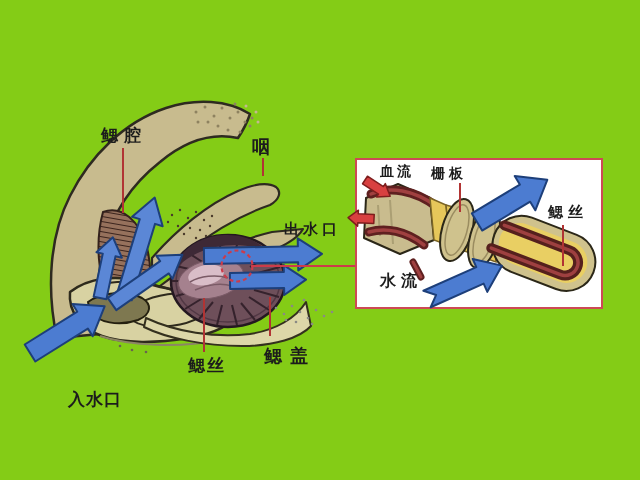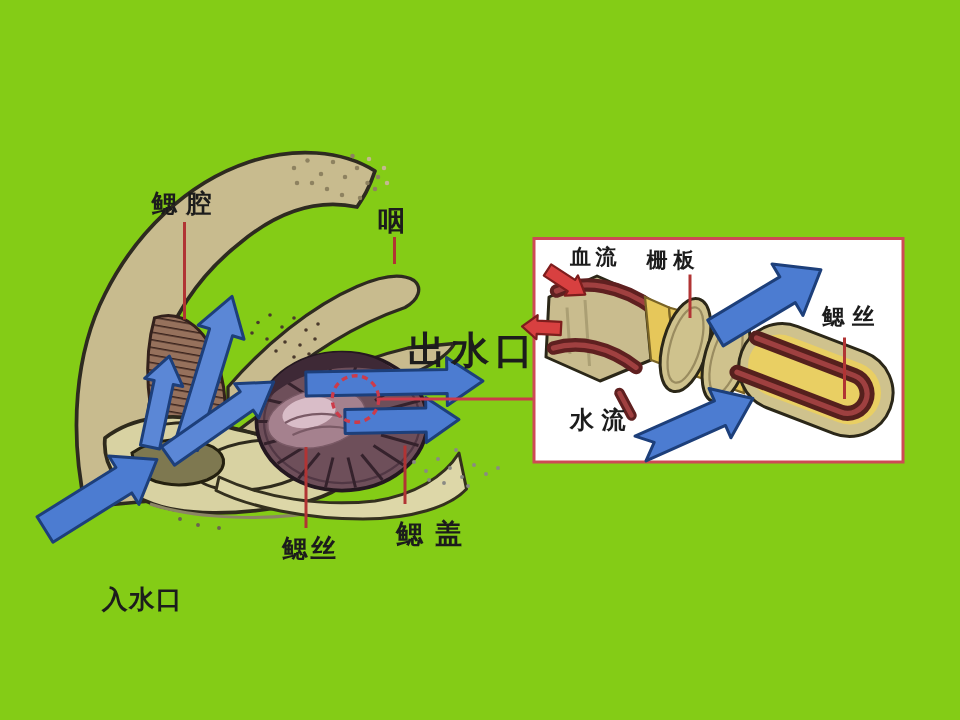--- a/index.html
+++ b/index.html
@@ -216,21 +216,21 @@
 
     <g stroke="#b13434" stroke-width="2">
       <line x1="460" y1="183" x2="460" y2="212"></line>
       <line x1="563" y1="225" x2="563" y2="266"></line>
     </g>
   </g>
 </svg>
 
 <div class="lbl" style="left:101px;top:127px;font-size:17px;letter-spacing:6px;">鳃腔</div>
 <div class="lbl" style="left:252px;top:138px;font-size:18px;">咽</div>
-<div class="lbl" style="left:272px;top:221px;font-size:25px;letter-spacing:4px;">出水口</div>
+<div class="lbl" style="left:284px;top:221px;font-size:15px;letter-spacing:4px;">出水口</div>
 <div class="lbl" style="left:68px;top:349px;font-size:17px;letter-spacing:1px;margin-top:42px;">入水口</div>
 <div class="lbl" style="left:188px;top:357px;font-size:17px;letter-spacing:2px;">鳃丝</div>
 <div class="lbl" style="left:264px;top:347px;font-size:18px;letter-spacing:8px;">鳃盖</div>
 
 <div class="lbl" style="left:357px;top:164px;font-size:14px;letter-spacing:3px;margin-left:23px;">血流</div>
 <div class="lbl" style="left:431px;top:166px;font-size:14px;letter-spacing:4px;">栅板</div>
 <div class="lbl" style="left:548px;top:204px;font-size:15px;letter-spacing:5px;">鳃丝</div>
 <div class="lbl" style="left:380px;top:272px;font-size:16px;letter-spacing:5px;">水流</div>
 
 </div>

